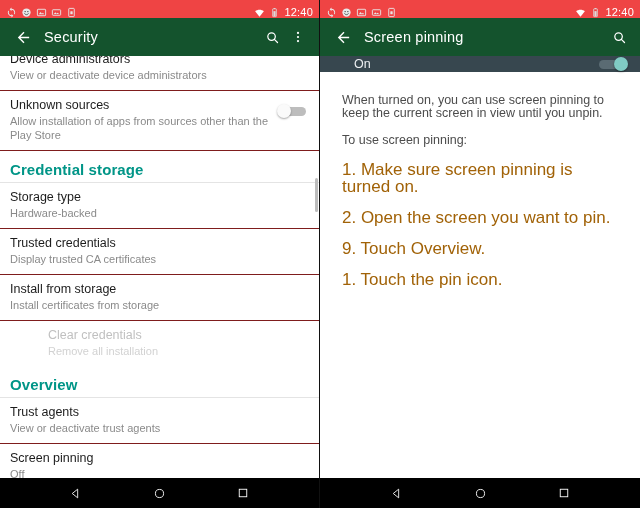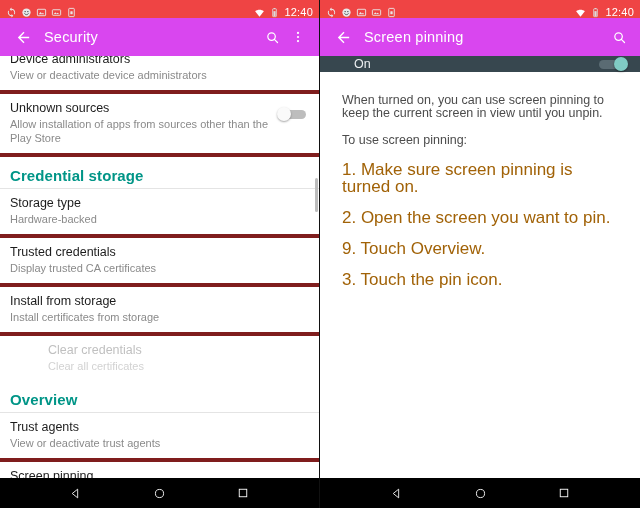--- a/index.html
+++ b/index.html
@@ -46,21 +46,21 @@
   .sb-clock {
     font-size: 11px;
     letter-spacing: .2px;
     color: #fff;
     line-height: 1;
   }
 
   
   .toolbar {
     height: 38px;
-    background: #d946ef;
+    background: #14532d;
     display: flex;
     align-items: center;
     padding: 0 8px;
     flex: 0 0 auto;
   }
   .tb-back { width: 30px; display: flex; align-items: center; justify-content: center; cursor: pointer; }
   .tb-title {
     color: #fff;
     font-size: 14.5px;
     margin-left: 6px;
@@ -72,21 +72,21 @@
 
   
   .list {
     flex: 1 1 auto;
     overflow: hidden;
     background: #fff;
     position: relative;
   }
   .row {
     padding: 7px 12px 8px 10px;
-    border-bottom: 4px solid #7f1d1d;
+    border-bottom: 1px solid #7f1d1d;
     position: relative;
     display: flex;
     align-items: flex-start;
   }
   .row.nodiv { border-bottom: none; padding-left: 48px; }
   .row-txt { flex: 1 1 auto; min-width: 0; padding-right: 6px; }
   .row-title {
     font-size: 12.5px;
     color: #1c1c1c;
     line-height: 15px;
@@ -328,21 +328,21 @@
       <div class="row">
         <div class="row-txt">
           <div class="row-title">Install from storage</div>
           <div class="row-sub">Install certificates from storage</div>
         </div>
       </div>
 
       <div class="row disabled nodiv">
         <div class="row-txt">
           <div class="row-title">Clear credentials</div>
-          <div class="row-sub">Clear all certificates</div>
+          <div class="row-sub">Remove all installation</div>
         </div>
       </div>
 
       <div class="section-wrap">
         <div class="section-hdr">Overview</div>
       </div>
 
       <div class="row">
         <div class="row-txt">
           <div class="row-title">Trust agents</div>
@@ -441,21 +441,21 @@
         <div class="thumb"></div>
       </div>
     </div>
 
     <div class="body-pane">
       <div class="body-para">When turned on, you can use screen pinning to keep the current screen in view until you unpin.</div>
       <div class="body-para">To use screen pinning:</div>
       <div class="body-step">1. Make sure screen pinning is turned on.</div>
       <div class="body-step">2. Open the screen you want to pin.</div>
       <div class="body-step">9. Touch Overview.</div>
-      <div class="body-step">3. Touch the pin icon.</div>
+      <div class="body-step">1. Touch the pin icon.</div>
     </div>
 
     <div class="navbar">
       <div class="nav-btn">
         <svg width="13" height="13" viewBox="0 0 24 24">
           <path d="M16 4L6 12l10 8z" fill="none" stroke="#fff" stroke-width="1.6" stroke-linejoin="round"></path>
         </svg>
       </div>
       <div class="nav-btn">
         <svg width="13" height="13" viewBox="0 0 24 24">

